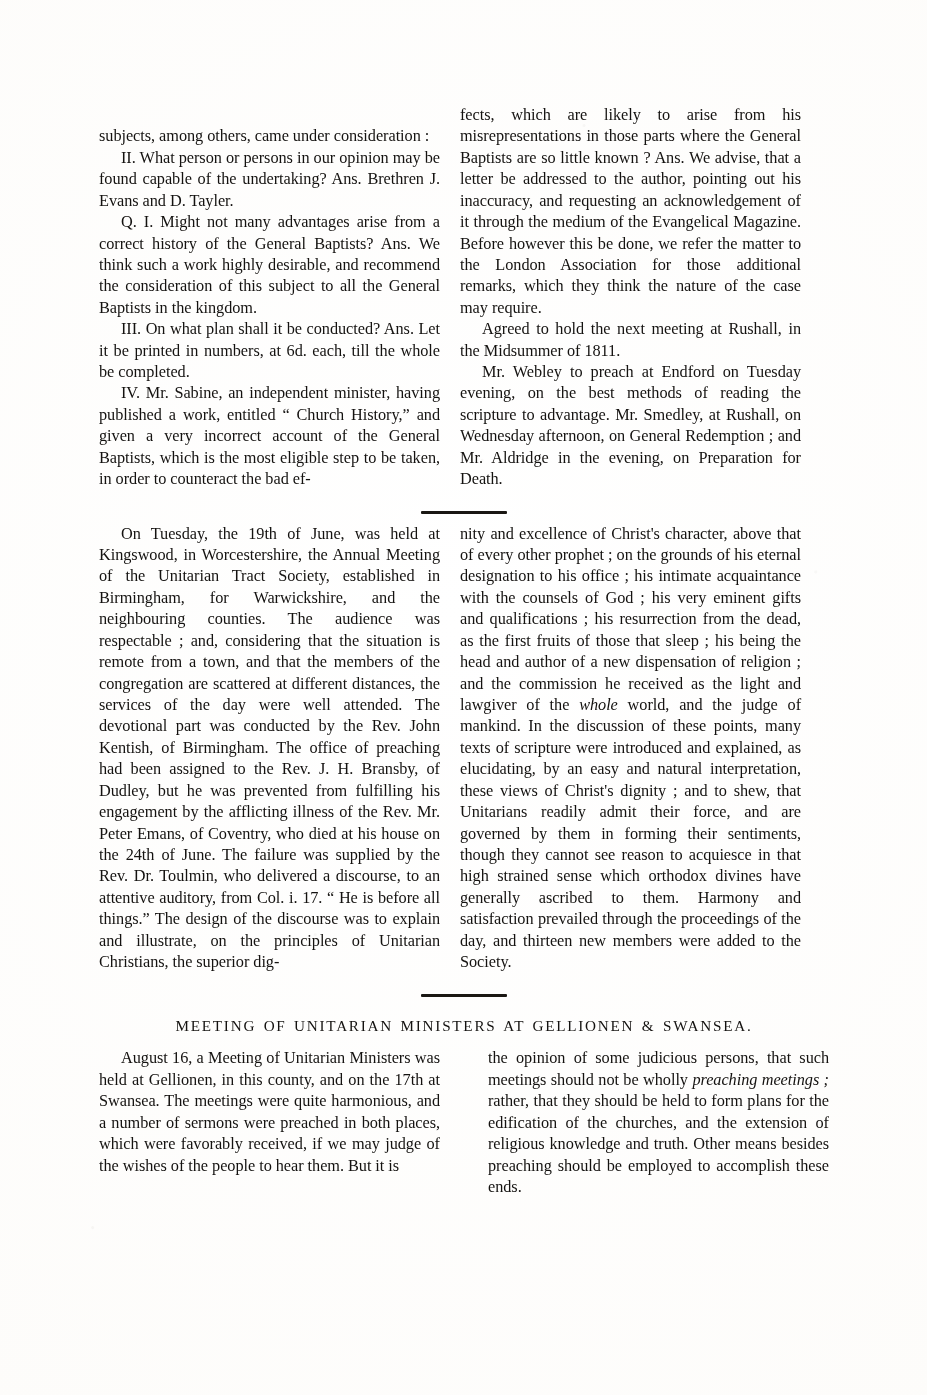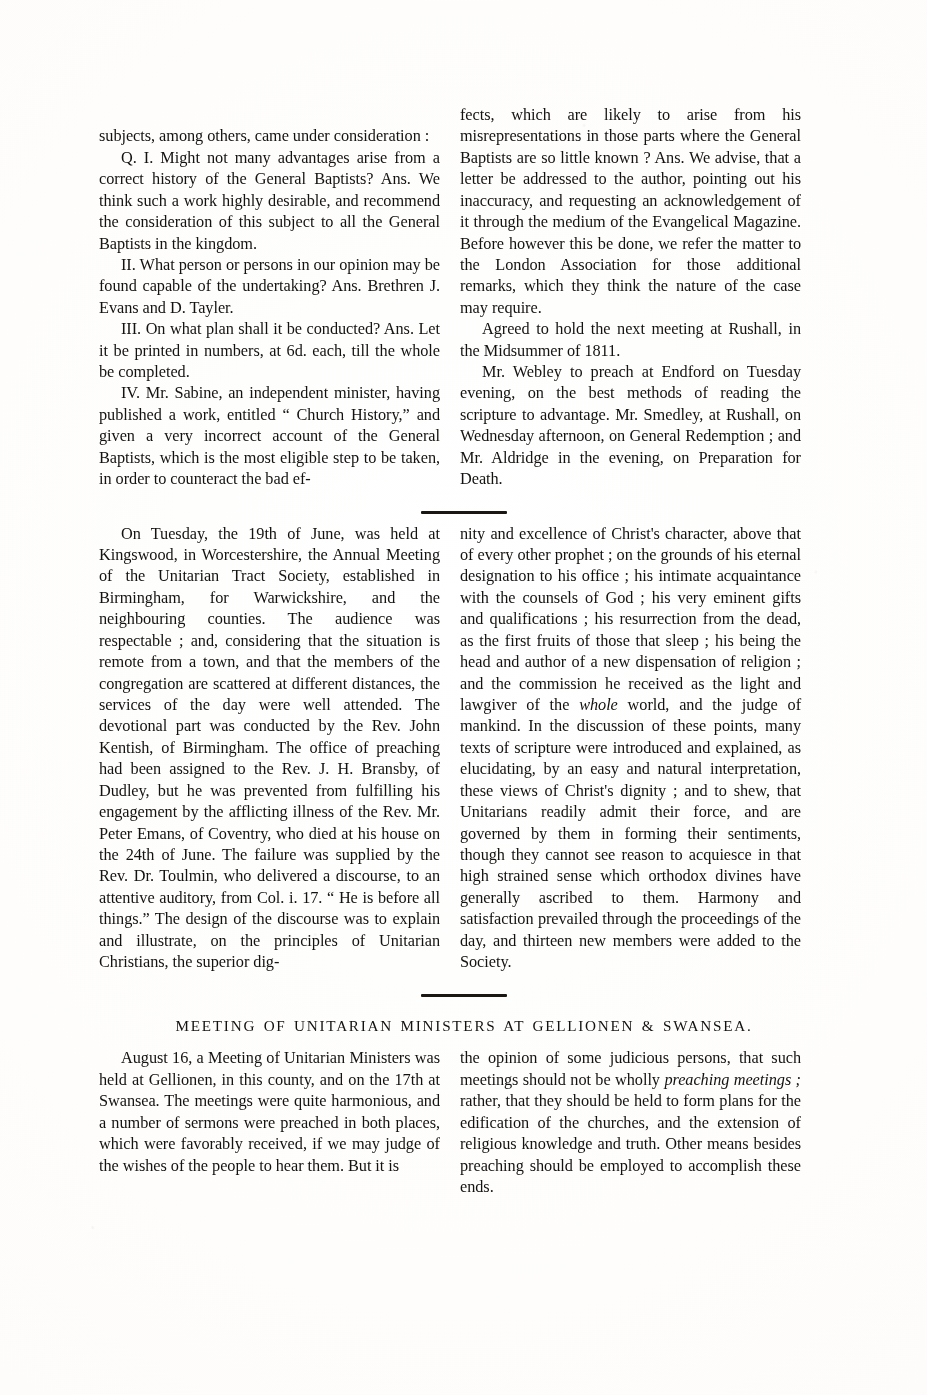--- a/index.html
+++ b/index.html
@@ -111,35 +111,35 @@
     white-space: nowrap;
   }
   .sec-head.wide {
     font-size: 15.2px;
     letter-spacing: 1.75px;
     word-spacing: 2px;
   }
 
   .block { margin-top: 0; align-items: flex-end; }
   .block-2 { margin-top: 2px; }
-  .block-3 { margin-top: 4px; }
+  .block-3 { margin-top: 4px; justify-content: space-between; }
 </style>
 </head>
 <body>
 
 <div class="page-sheet"></div>
 
 <div class="type-area">
 
 
   <div class="col-pair block">
     <div class="col">
       <p class="noind">subjects, among others, came under consideration :</p>
+      <p class="ind">II. What person or persons in our opinion may be found capable of the undertaking? Ans. Brethren J. Evans and D. Tayler.</p>
       <p class="ind">Q. I. Might not many advantages arise from a correct history of the General Baptists? Ans. We think such a work highly desirable, and recommend the consideration of this subject to all the General Baptists in the kingdom.</p>
-      <p class="ind">II. What person or persons in our opinion may be found capable of the undertaking? Ans. Brethren J. Evans and D. Tayler.</p>
       <p class="ind">III. On what plan shall it be conducted? Ans. Let it be printed in numbers, at 6d. each, till the whole be completed.</p>
       <p class="ind">IV. Mr. Sabine, an independent minister, having published a work, entitled “ Church History,” and given a very incorrect account of the General Baptists, which is the most eligible step to be taken, in order to counteract the bad ef-</p>
     </div>
     <div class="col">
       <p class="noind">fects, which are likely to arise from his misrepresentations in those parts where the General Baptists are so little known ? Ans. We advise, that a letter be addressed to the author, pointing out his inaccuracy, and requesting an acknowledgement of it through the medium of the Evangelical Magazine. Before however this be done, we refer the matter to the London Association for those additional remarks, which they think the nature of the case may require.</p>
       <p class="ind">Agreed to hold the next meeting at Rushall, in the Midsummer of 1811.</p>
       <p class="ind">Mr. Webley to preach at Endford on Tuesday evening, on the best methods of reading the scripture to advantage. Mr. Smedley, at Rushall, on Wednesday afternoon, on General Redemption ; and Mr. Aldridge in the evening, on Preparation for Death.</p>
     </div>
   </div>
 

